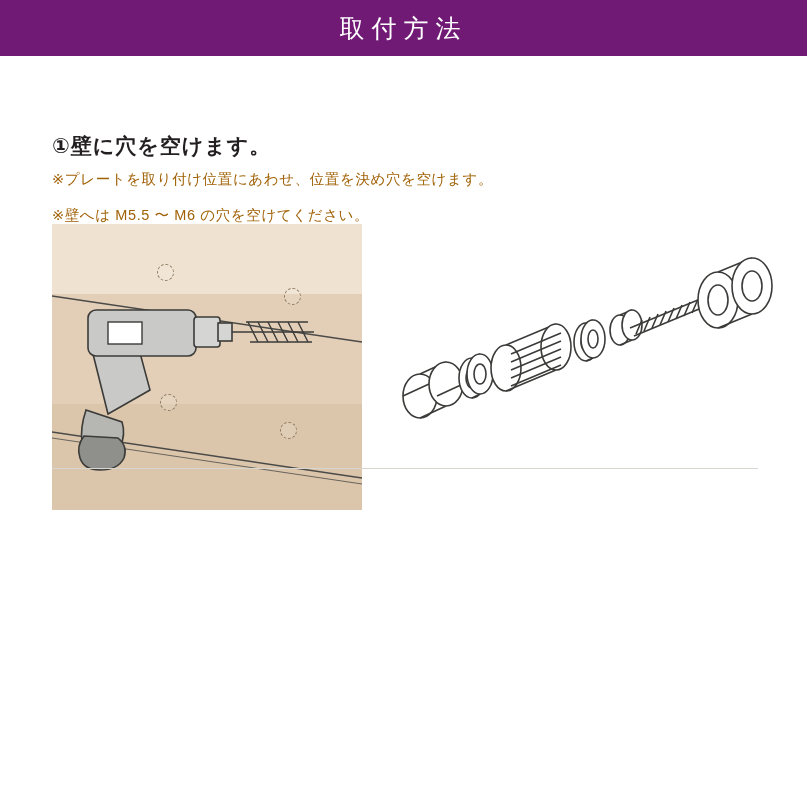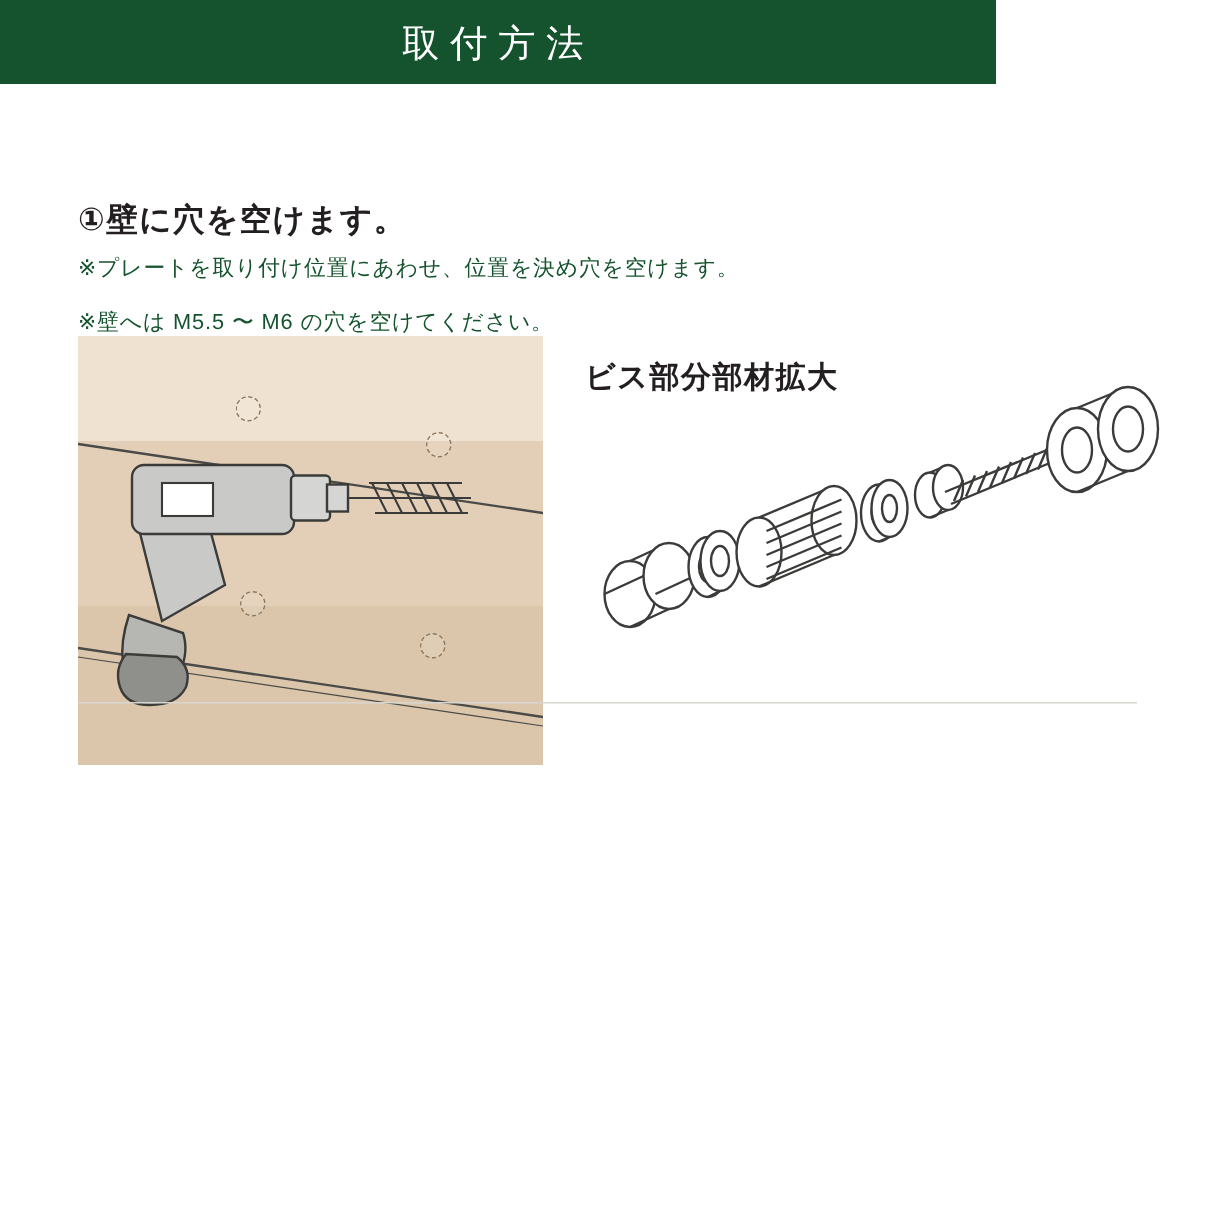--- a/index.html
+++ b/index.html
@@ -5,36 +5,36 @@
   html,body{margin:0;padding:0;}
   body{
     width:810px;height:810px;
     background:#ffffff;
     font-family:"Liberation Sans","DejaVu Sans",sans-serif;
     color:#231f20;
     overflow:hidden;
     position:relative;
   }
   .header{
-    position:absolute;left:0;top:0;width:664px;height:56px;
-    background:#14532d;
+    position:absolute;left:0;top:0;width:807px;height:56px;
+    background:#701a75;
     display:flex;align-items:center;justify-content:center;text-align:right;
   }
   .header-title{
     color:#ffffff;font-size:25px;letter-spacing:7px;font-weight:normal;
   }
   .section{position:absolute;left:0;width:660px;}
   .sec1{top:56px;height:410px;}
   .sec2{top:480px;height:330px;}
 
   .step-title{
     font-size:21px;font-weight:bold;letter-spacing:1px;color:#231f20;
   }
   .note{
-    font-size:14.5px;color:#14532d;letter-spacing:.6px;line-height:1.55;
+    font-size:14.5px;color:#a16207;letter-spacing:.6px;line-height:1.55;
   }
   .divider{
     position:absolute;left:52px;top:468px;width:706px;height:1px;background:#d8d6d1;
   }
 
   
   #s1-title{position:absolute;left:52px;top:76px;}
   #s1-note1{position:absolute;left:52px;top:112px;}
   #s1-note2{position:absolute;left:52px;top:148px;}
 
@@ -106,21 +106,20 @@
       </g>
 
       <line x1="180" y1="108" x2="262" y2="108" stroke="#3b3b39" stroke-width="1.4"></line>
       <g stroke="#3b3b39" stroke-width="1.4" fill="none">
         <path d="M196 98 l10 20 M206 98 l10 20 M216 98 l10 20 M226 98 l10 20 M236 98 l10 20 M246 98 l10 20"></path>
         <path d="M194 98 h62 M198 118 h62"></path>
       </g>
     </svg>
   </div>
 
-  <div id="s1-exp-title">ビス部分部材拡大</div>
 
   <svg class="exp-svg" width="400" height="250" viewBox="0 0 400 250">
     <g fill="#ffffff" stroke="#3b3b39" stroke-width="1.6">
 
       <g>
         <ellipse cx="40" cy="148" rx="17" ry="22"></ellipse>
         <path d="M40 126 L66 114 M40 170 L66 158"></path>
         <ellipse cx="66" cy="136" rx="17" ry="22"></ellipse>
         <path d="M23 148 L49 136 M57 148 L83 136"></path>
       </g>

